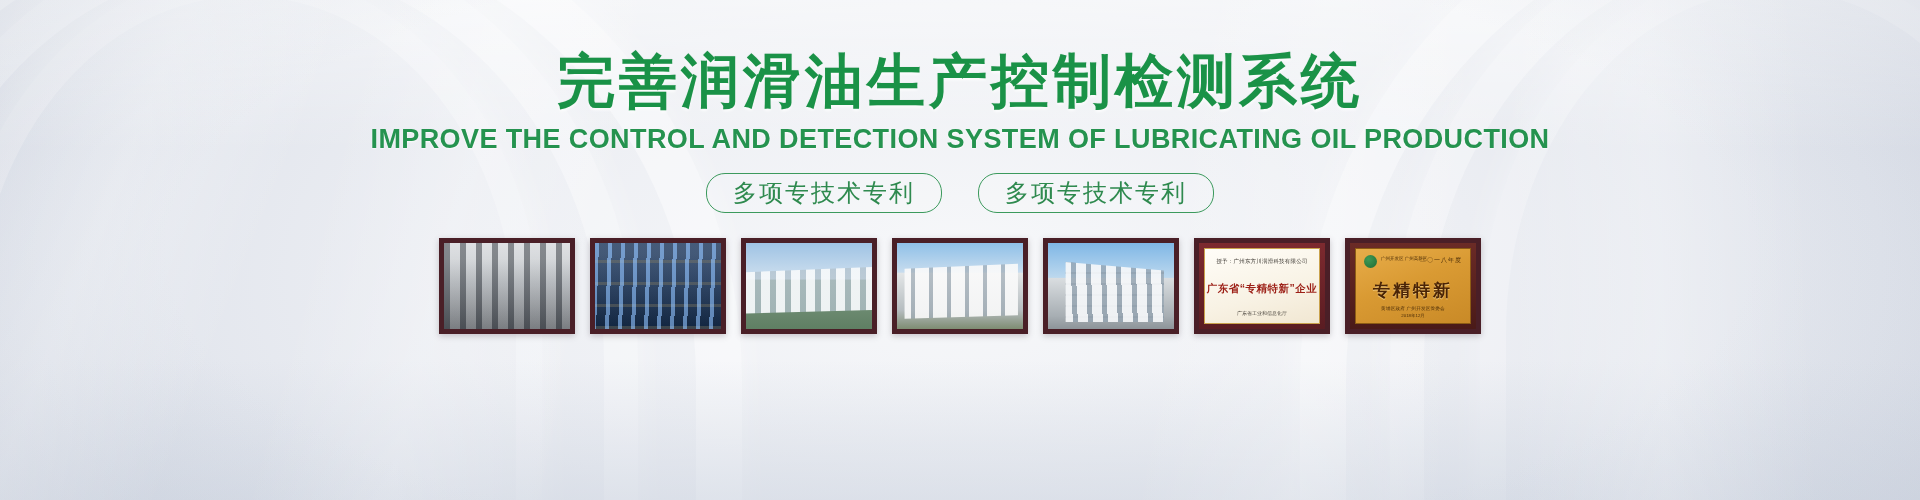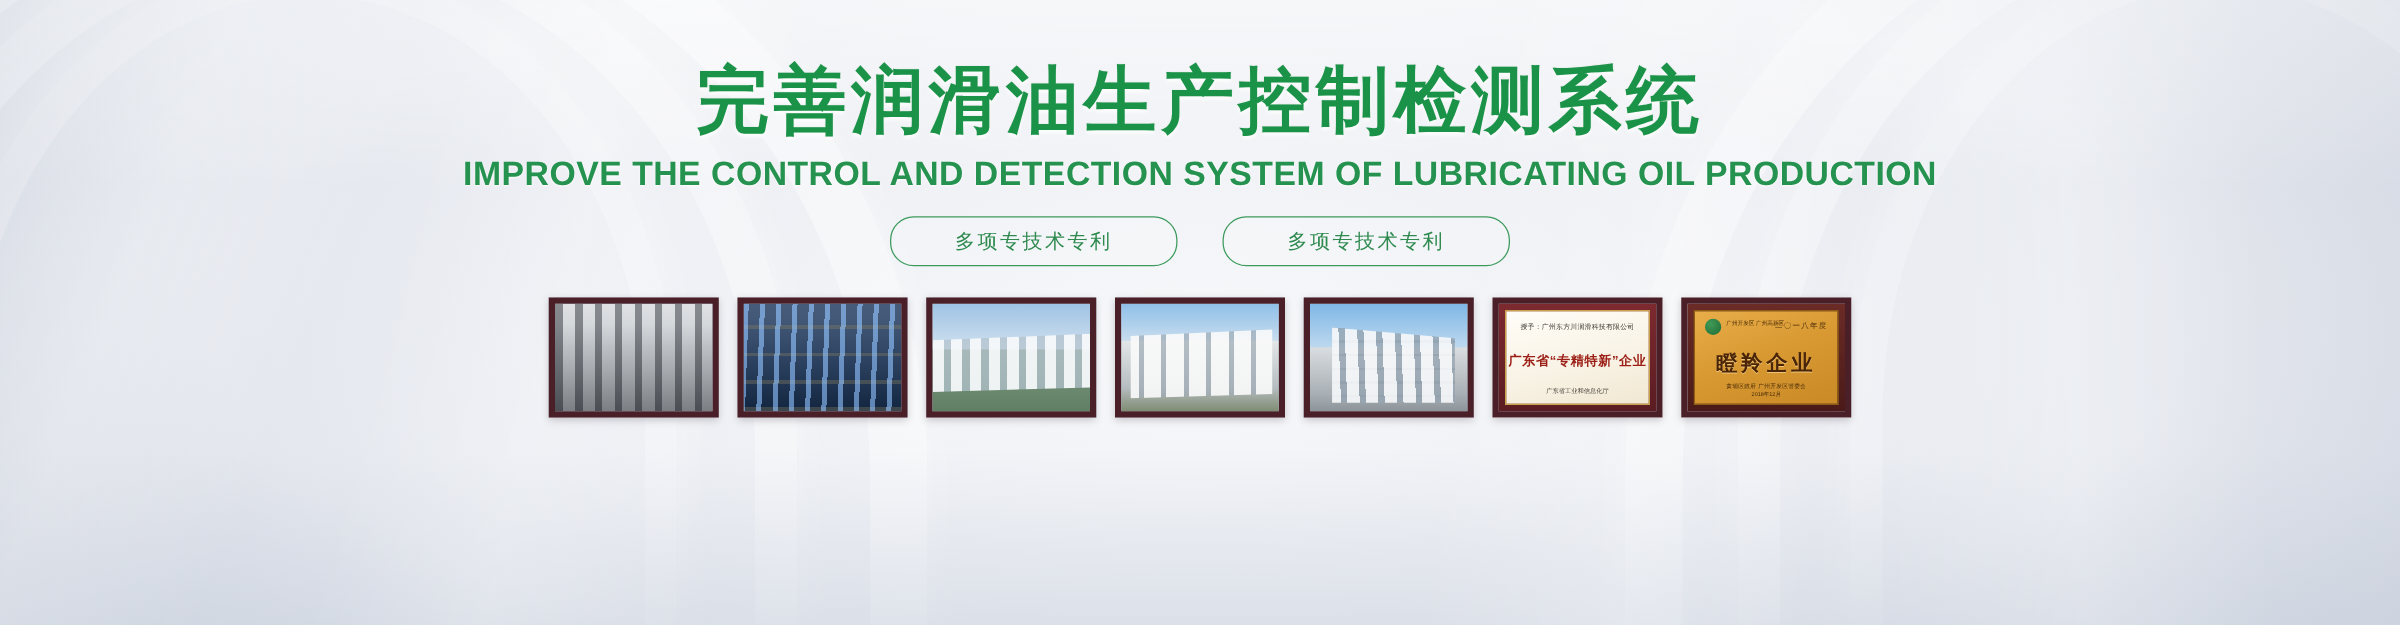--- a/index.html
+++ b/index.html
@@ -56,21 +56,21 @@
     margin-top:14px;
     font-size:27px;font-weight:700;letter-spacing:.4px;
     color:#25934f;white-space:nowrap;
     text-shadow:0 1px 2px rgba(255,255,255,.8);
   }
   .pills{margin-top:18px;display:flex;gap:36px;}
   .pill{
     min-width:176px;height:38px;padding:0 26px;
     display:flex;align-items:center;justify-content:center;
     border:1.6px solid #3c9a5d;border-radius:19px;
-    color:#2f8a4f;font-size:16px;letter-spacing:2px;white-space:nowrap;
+    color:#2f8a4f;font-size:24px;letter-spacing:2px;white-space:nowrap;
     background:rgba(255,255,255,.12);
   }
 
   
   .gallery{margin-top:25px;display:flex;gap:15px;align-items:flex-start;}
   .frame{
     width:136px;height:96px;
     border:5px solid #4a1f27;
     box-sizing:border-box;
     box-shadow:0 2px 6px rgba(80,70,80,.28);
@@ -204,21 +204,21 @@
           <div class="bot">广东省工业和信息化厅</div>
         </div>
       </div>
 
       <div class="frame plaque c3">
         <div class="inner">
           <div class="logo"></div>
           <div class="ltxt">广州开发区
 广州高新区</div>
           <div class="year">二〇一八年度</div>
-          <div class="mid">瞪羚企业</div>
+          <div class="mid">专精特新</div>
           <div class="bot">黄埔区政府  广州开发区管委会</div>
           <div class="bot2">2018年12月</div>
         </div>
       </div>
 
     </div>
   </div>
 </div>
 
 </body></html>

